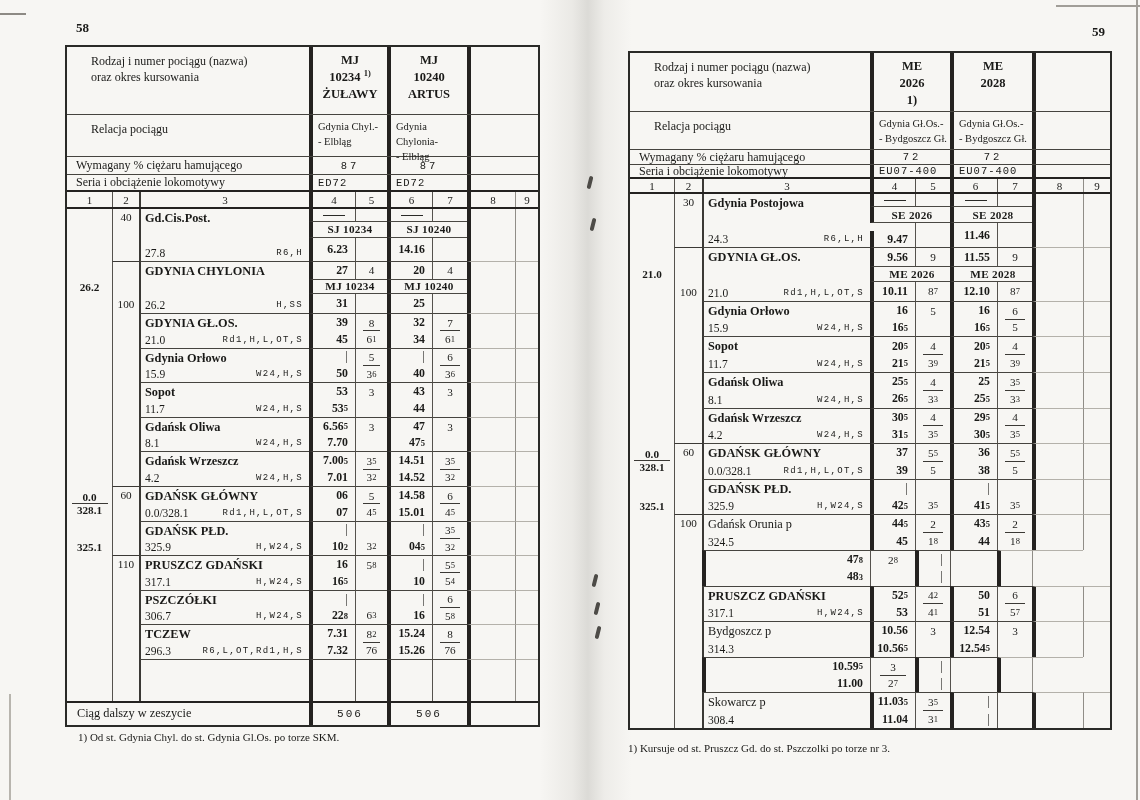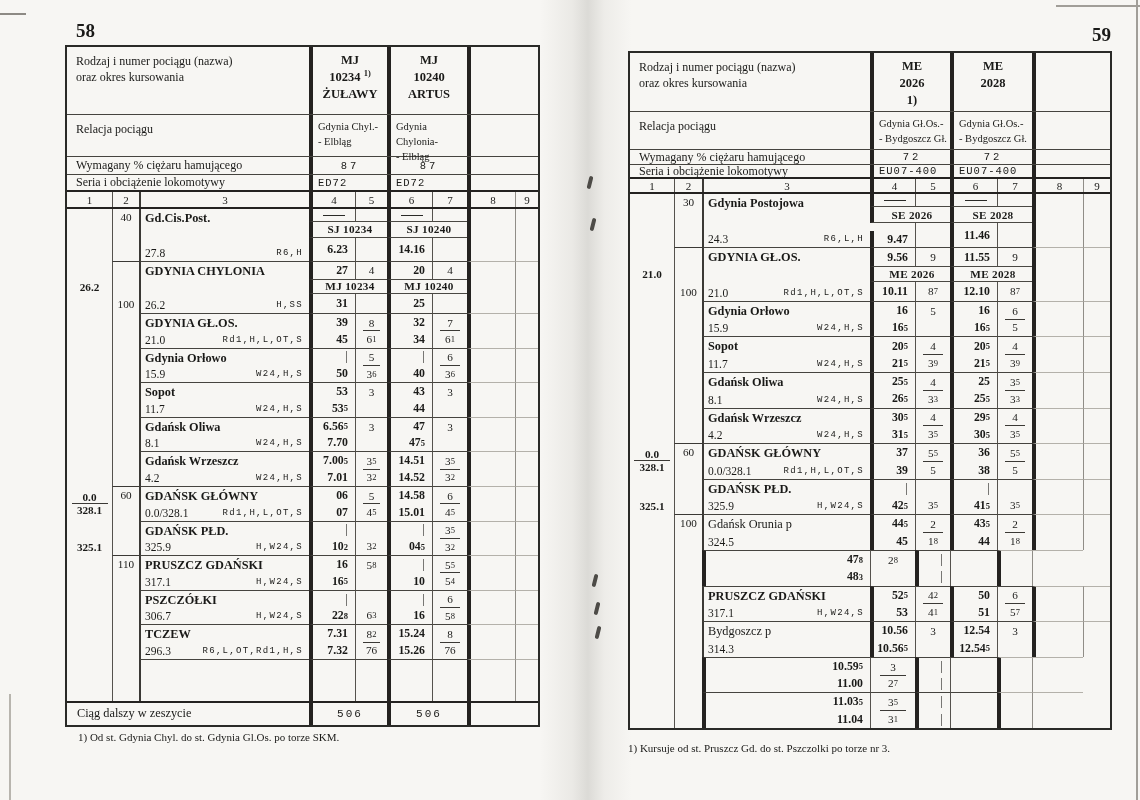--- a/index.html
+++ b/index.html
@@ -9,21 +9,21 @@
   
   .gutter{position:absolute;left:540px;top:0;width:92px;height:800px;
     background:linear-gradient(90deg,rgba(125,122,112,0) 0%,rgba(125,122,112,.10) 35%,
      rgba(110,108,100,.20) 52%,rgba(125,122,112,.08) 70%,rgba(125,122,112,0) 100%);}
   .staple{position:absolute;width:4px;height:13px;background:#4d4b47;border-radius:3px;transform:rotate(14deg);}
   .edge-r{position:absolute;left:1136px;top:0;width:2px;height:800px;background:#a19e98;}
   .edge-t{position:absolute;left:1056px;top:5px;width:84px;height:2px;background:#a19e98;}
   .tick-tl{position:absolute;left:0;top:13px;width:26px;height:2px;background:#8d8a84;}
   .edge-bl{position:absolute;left:9px;top:694px;width:2px;height:106px;background:#b8b5ae;}
 
-  .pagenum{position:absolute;font-weight:bold;font-size:19px;}
+  .pagenum{position:absolute;font-weight:bold;font-size:13px;}
   .pn-left{left:76px;top:20px;}
   .pn-right{left:1092px;top:24px;}
   .footnote{position:absolute;font-size:11px;white-space:nowrap;}
   .fn-left{left:78px;top:731px;}
   .fn-right{left:628px;top:742px;}
 
   
   .tbl{position:absolute;border:2.5px solid #2a2a27;box-sizing:border-box;}
   .tl{left:65px;top:45px;width:475px;}
   .trt{left:628px;top:51px;width:484px;}
@@ -40,21 +40,21 @@
   .v2{border-left:2px solid #3b3935;}
   .v4{border-left:4px solid #242220;}
   .bb1{border-bottom:1px solid #4a4843;}
   .bt1{border-top:1px solid #46443f;}
   .btl{border-top:1px solid #b4b1aa;}
   .btc2{border-top:1.6px solid #3b3935;}
 
   sup{font-size:8.5px;line-height:0;}
 
   
-  .lab{font-size:12px;line-height:1.32;padding:7px 4px 0 9px;}
+  .lab{font-size:12px;line-height:1.32;padding:7px 4px 0 24px;}
   .labf{font-size:12px;display:flex;align-items:center;padding-left:9px;}
   .tname{font-weight:bold;font-size:12.5px;text-align:center;line-height:1.35;padding-top:5px;}
   .rel{font-size:10.5px;line-height:1.45;padding:4px 2px 0 5px;}
   .brk{font-family:"Liberation Mono","DejaVu Sans Mono",monospace;font-size:10.5px;letter-spacing:3px;
        display:flex;align-items:center;justify-content:center;}
   .locov{font-family:"Liberation Mono","DejaVu Sans Mono",monospace;font-size:10.5px;letter-spacing:1px;
        display:flex;align-items:center;padding-left:5px;}
   .cnum{font-size:11px;display:flex;align-items:center;justify-content:center;}
 
   
@@ -1045,20 +1045,29 @@
         <div class="cell frac v1 bt1">
           <div class="fv"></div>
           <div class="fv"></div>
         </div>
         <div class="cell v4 btl"></div>
         <div class="cell v1l btl"></div>
       </div>
       <div class="grow b9 halt" style="height: 35.6px;">
         <div class="cell"></div>
         <div class="cell v1"></div>
+        <div class="cell v2 bt1">
+          <div class="c3wrap">
+            <div class="sname">Skowarcz p</div>
+            <div class="kml">
+              <div class="km">308.4</div>
+              <div class="attrs"></div>
+            </div>
+          </div>
+        </div>
         <div class="cell v4 tstack bt1">
           <div class="th">11.03<sup>5</sup></div>
           <div class="th">11.04</div>
         </div>
         <div class="cell frac v1 bt1">
           <div class="fv">3<sup>5</sup></div>
           <div class="fbar"></div>
           <div class="fv">3<sup>1</sup></div>
         </div>
         <div class="cell v4 tstack bt1">

